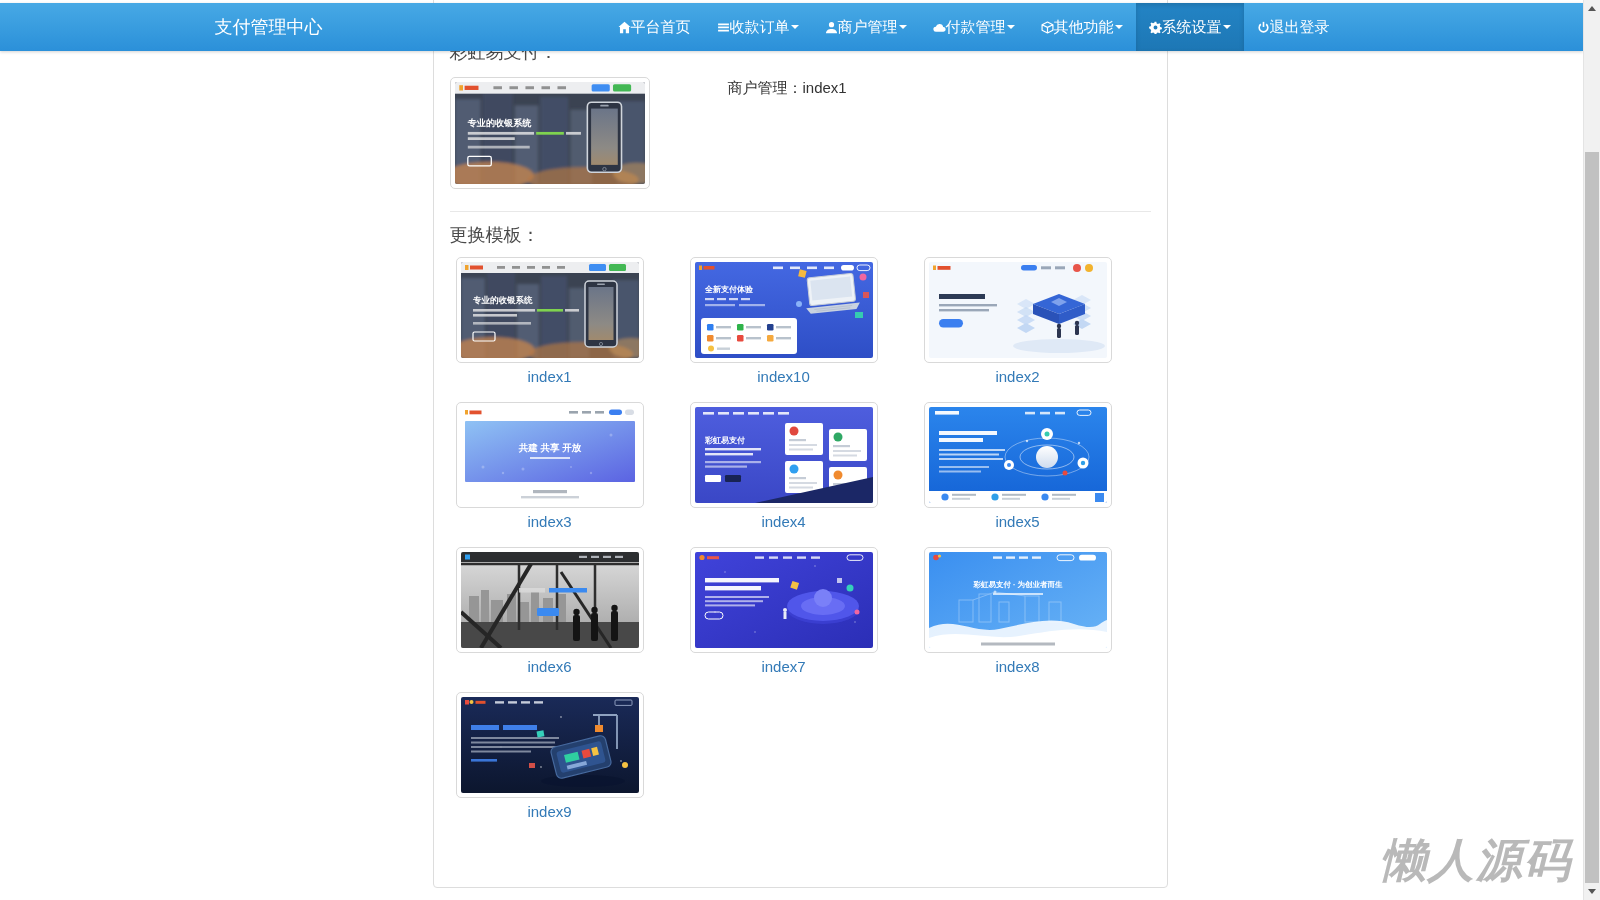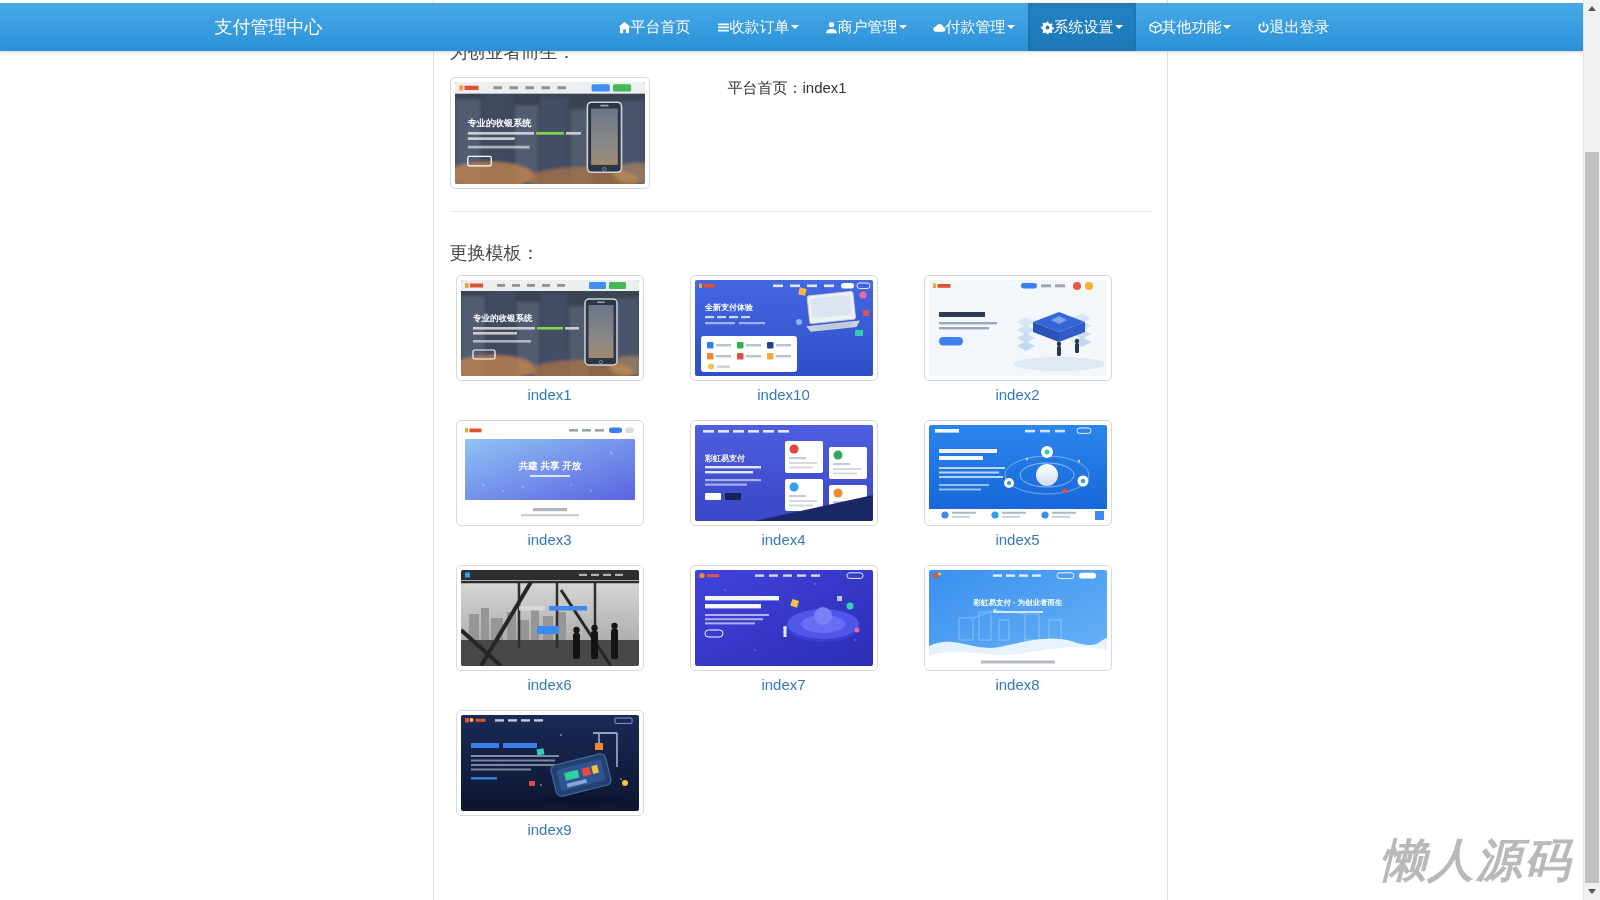--- a/index.html
+++ b/index.html
@@ -18,21 +18,21 @@
   .nav-item.active { background:linear-gradient(180deg,#2384c5,#1d77b5);
                      box-shadow:inset 0 2px 5px rgba(0,0,0,.15); }
   .nav-icon svg { display:block; }
   .caret { width:0; height:0; border-left:4px solid transparent; border-right:4px solid transparent;
            border-top:4px solid #fff; margin-left:1px; }
 
   
   .content { position:relative; top:-30px; width:735px; margin:0 auto; background:#fff;
              border:1px solid #ddd; border-radius:4px; padding:15px 16px 50px; }
   .sec-title { font-size:18px; font-weight:400; color:#4a4a4a; margin:54px 0 0; }
-  .sec-title.second { margin-top:29px; }
+  .sec-title.second { margin-top:11px; }
   .current-row { display:flex; margin-top:13px; }
   .thumb { display:block; background:#fff; border:1px solid #d9d9d9; border-radius:5px; padding:4px; }
   .thumb svg { display:block; border-radius:2px; }
   .cur-thumb svg { width:190px; height:102px; }
   .tpl-name-line { margin-left:78px; margin-top:2px; font-size:15px; color:#333; }
   hr.divider { border:none; border-top:1px solid #e8e8e8; margin:22px 0 0; }
 
   .grid { margin-top:10px; display:grid; grid-template-columns:repeat(3,234px); }
   .cell { margin-bottom:17px; }
   .cell .thumb { width:188px; margin-left:6px; cursor:pointer; }
@@ -537,29 +537,29 @@
     </g>
     <rect x="134" y="28" width="8" height="7" fill="#f08a2e"></rect>
     <rect x="76" y="34" width="7" height="6" fill="#35d0ba" transform="rotate(-10 79 37)"></rect>
     <rect x="68" y="66" width="6" height="5" fill="#e8554a" opacity=".9"></rect>
     <circle cx="164" cy="68" r="3" fill="#f5c242"></circle>
   </g>
 </defs>
 </svg>
 
 <div class="content">
-  <div class="sec-title">为创业者而生：</div>
+  <div class="sec-title">彩虹易支付：</div>
 
   <div class="current-row">
     <a class="thumb cur-thumb">
       <svg viewBox="0 0 178 96" preserveAspectRatio="none">
           <use href="#art-index1"></use>
         </svg>
     </a>
-    <div class="tpl-name-line"><span>平台首页：</span><span>index1</span></div>
+    <div class="tpl-name-line"><span>商户管理：</span><span>index1</span></div>
   </div>
 
   <hr class="divider">
 
   <div class="sec-title second">更换模板：</div>
 
   <div class="grid">
     <div class="cell">
       <a class="thumb">
         <svg viewBox="0 0 178 96" preserveAspectRatio="none">
@@ -676,40 +676,40 @@
       </div>
       <div class="nav-item">
         <span class="nav-icon">
             <svg width="13" height="13" viewBox="0 0 12 12" fill="#fff">
               <path d="M9.6 10H2.9A2.4 2.4 0 0 1 2.6 5.2 3.5 3.5 0 0 1 9.4 5.6 2.2 2.2 0 0 1 9.6 10z"></path>
             </svg>
           </span>
         <span>付款管理</span>
         <span class="caret"></span>
       </div>
+      <div class="nav-item">
+        <span class="nav-icon">
+            <svg width="13" height="13" viewBox="0 0 12 12">
+              <path fill="none" stroke="#fff" stroke-width="1.1" stroke-linejoin="round" d="M6 .9 11 3.4V8.6L6 11.1 1 8.6V3.4ZM1 3.4 6 5.9 11 3.4M6 5.9V11.1"></path>
+            </svg>
+          </span>
+        <span>其他功能</span>
+        <span class="caret"></span>
+      </div>
       <div class="nav-item active">
         <span class="nav-icon">
             <svg width="13" height="13" viewBox="0 0 12 12" fill="#fff">
               <path fill-rule="evenodd" d="M5.2.8h1.6l.3 1.5c.4.1.9.3 1.2.5l1.3-.8 1.1 1.1-.8 1.3c.2.4.4.8.5 1.2l1.5.3v1.6l-1.5.3c-.1.4-.3.9-.5 1.2l.8 1.3-1.1 1.1-1.3-.8c-.4.2-.8.4-1.2.5l-.3 1.5H5.2l-.3-1.5c-.4-.1-.9-.3-1.2-.5l-1.3.8-1.1-1.1.8-1.3c-.2-.4-.4-.8-.5-1.2L.1 6.8V5.2l1.5-.3c.1-.4.3-.9.5-1.2l-.8-1.3 1.1-1.1 1.3.8c.4-.2.8-.4 1.2-.5zM6 4.2A1.8 1.8 0 1 0 6 7.8 1.8 1.8 0 0 0 6 4.2z"></path>
             </svg>
           </span>
         <span>系统设置</span>
         <span class="caret"></span>
       </div>
       <div class="nav-item">
         <span class="nav-icon">
-            <svg width="13" height="13" viewBox="0 0 12 12">
-              <path fill="none" stroke="#fff" stroke-width="1.1" stroke-linejoin="round" d="M6 .9 11 3.4V8.6L6 11.1 1 8.6V3.4ZM1 3.4 6 5.9 11 3.4M6 5.9V11.1"></path>
-            </svg>
-          </span>
-        <span>其他功能</span>
-        <span class="caret"></span>
-      </div>
-      <div class="nav-item">
-        <span class="nav-icon">
             <svg width="13" height="13" viewBox="0 0 12 12" fill="#fff">
               <path d="M5.25.8h1.5v4.7h-1.5z"></path>
               <path d="M3.1 2.4a4.7 4.7 0 1 0 5.8 0L8 3.6a3.2 3.2 0 1 1-4 0z"></path>
             </svg>
           </span>
         <span>退出登录</span>
       </div>
     </div>
   </div>
 </div>

